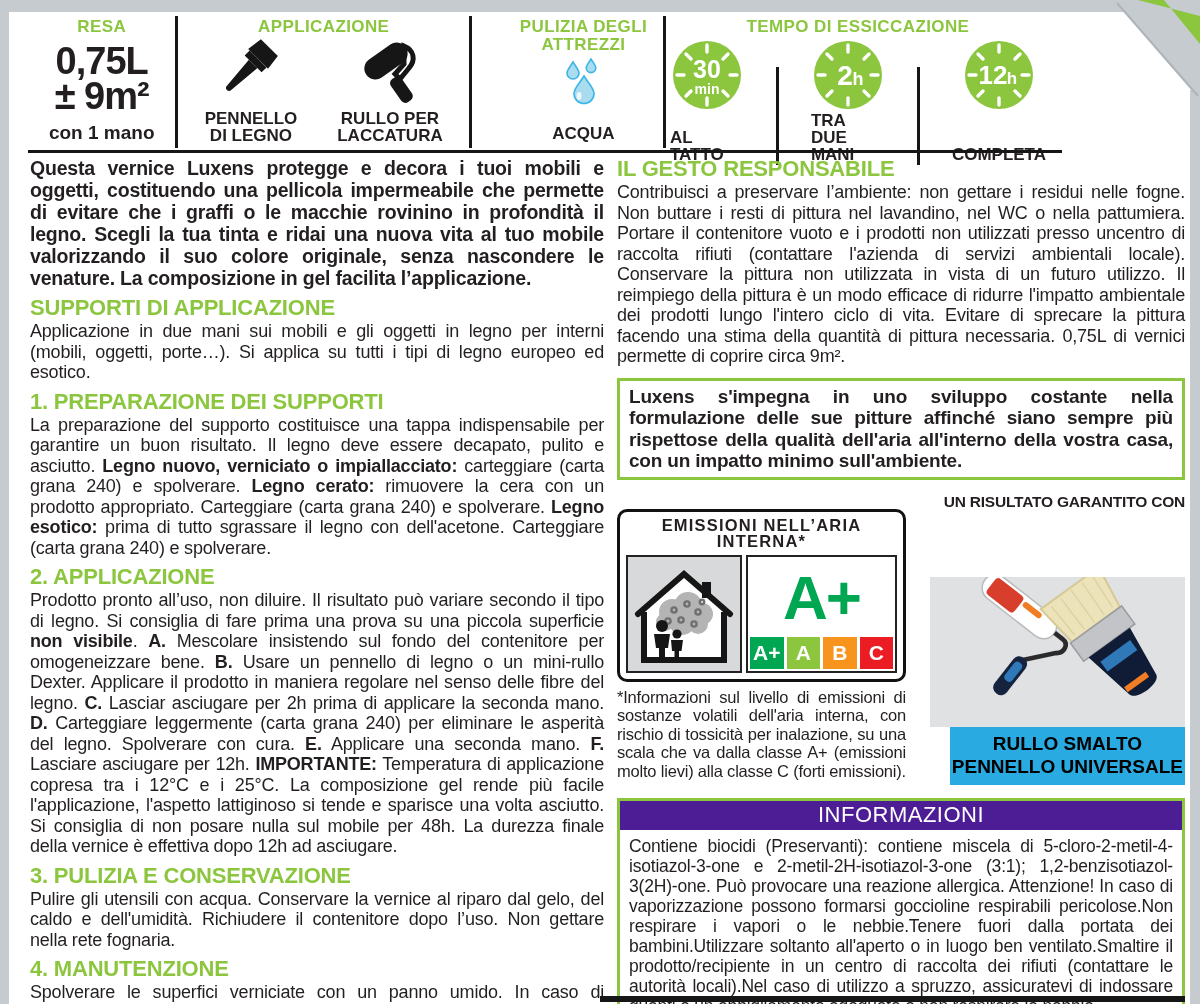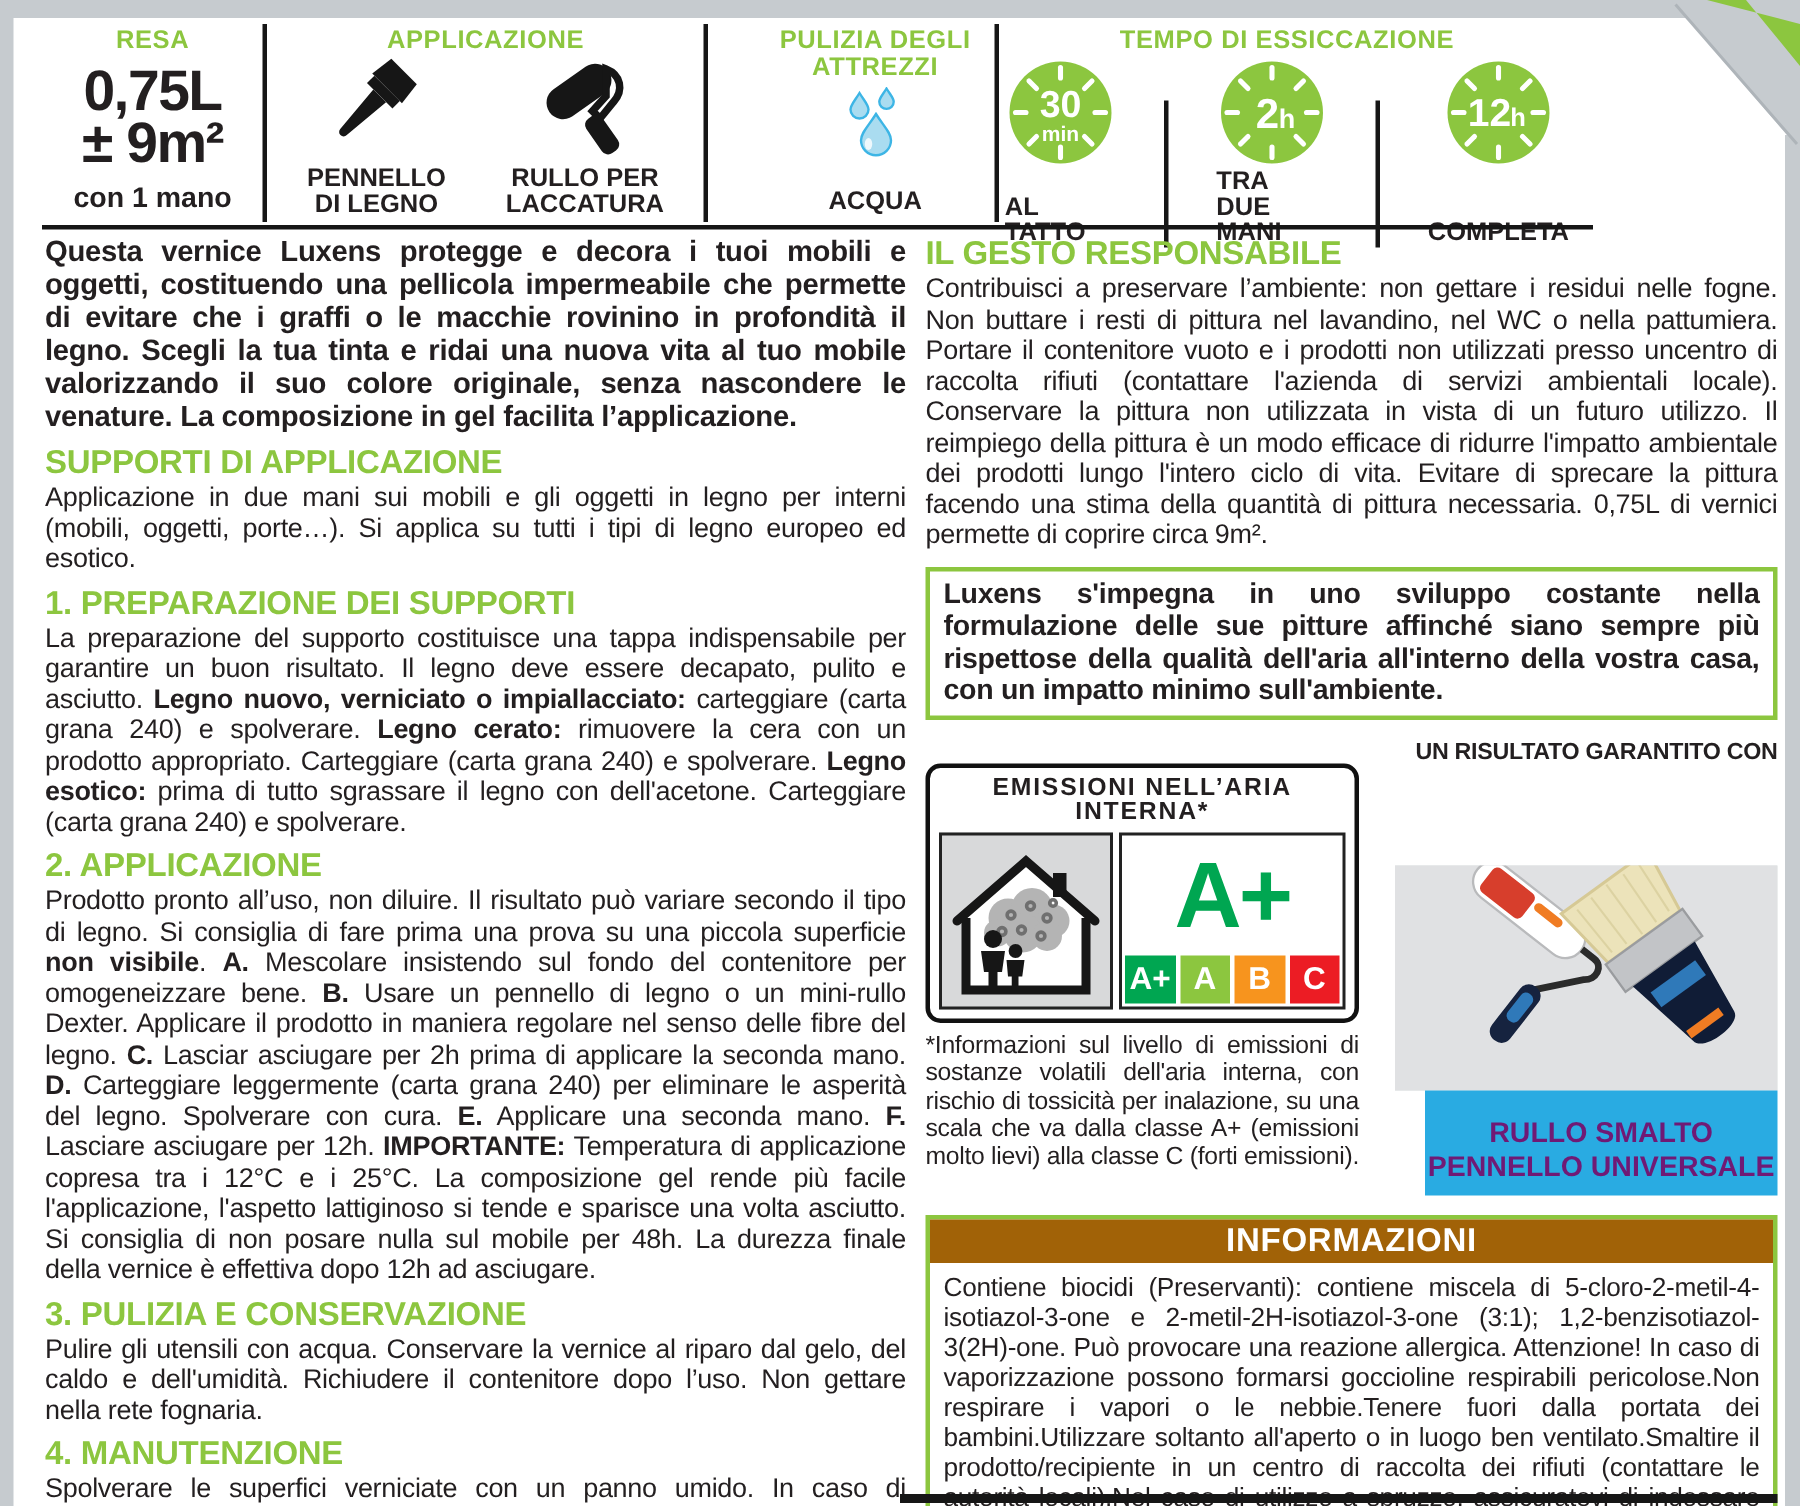--- a/index.html
+++ b/index.html
@@ -62,26 +62,26 @@
     color:#fff; font-weight:bold; font-size:21px; }
   .emis-foot { margin-top:6px; font-size:16.5px; line-height:18.5px; text-align:justify; letter-spacing:-0.2px; }
 
   .dexter-head { font-weight:bold; font-size:15.5px; text-align:center; letter-spacing:-0.2px; margin-bottom:4px; }
   .dexter-logo { position:relative; height:58px; margin:0 2px 4px; transform:skewX(-8deg); background:#232f51; overflow:hidden; }
   .dexter-orange { position:absolute; left:0; top:0; width:100%; height:100%; background:#f07c23;
     clip-path:polygon(0 0, 44% 0, 22% 100%, 0 100%); }
   .dexter-text { position:absolute; inset:0; display:flex; align-items:center; justify-content:center;
     color:#fff; font-weight:bold; font-style:italic; font-size:43px; letter-spacing:1px; }
   .dexter-photo { background:#e0e1e3; height:150px; }
-  .dexter-banner { background:#29abe2; color:#701a75; font-weight:bold; font-size:19px; line-height:1.25;
-    text-align:center; padding:17px 2px 6px; }
+  .dexter-banner { background:#29abe2; color:#000000; font-weight:bold; font-size:19px; line-height:1.25;
+    text-align:center; padding:5px 2px 6px; }
 
   
   .info-box { border:3px solid #8cc63f; margin-top:13px; }
-  .info-title { background:#a16207; color:#fff; font-weight:bold; font-size:22px; text-align:center;
+  .info-title { background:#4c1d95; color:#fff; font-weight:normal; font-size:22px; text-align:center;
     padding:2px 0 3px; line-height:1.1; letter-spacing:.5px; }
   .info-body { padding:6px 9px 8px; font-size:17.5px; line-height:20px; text-align:justify; letter-spacing:-0.2px; }
   .bottom-bar { position:absolute; left:600px; top:996px; width:585px; height:6px; background:#161616; }
 </style>
 </head>
 <body>
 
 <div class="page">
 
   <div class="edge-top"></div>

